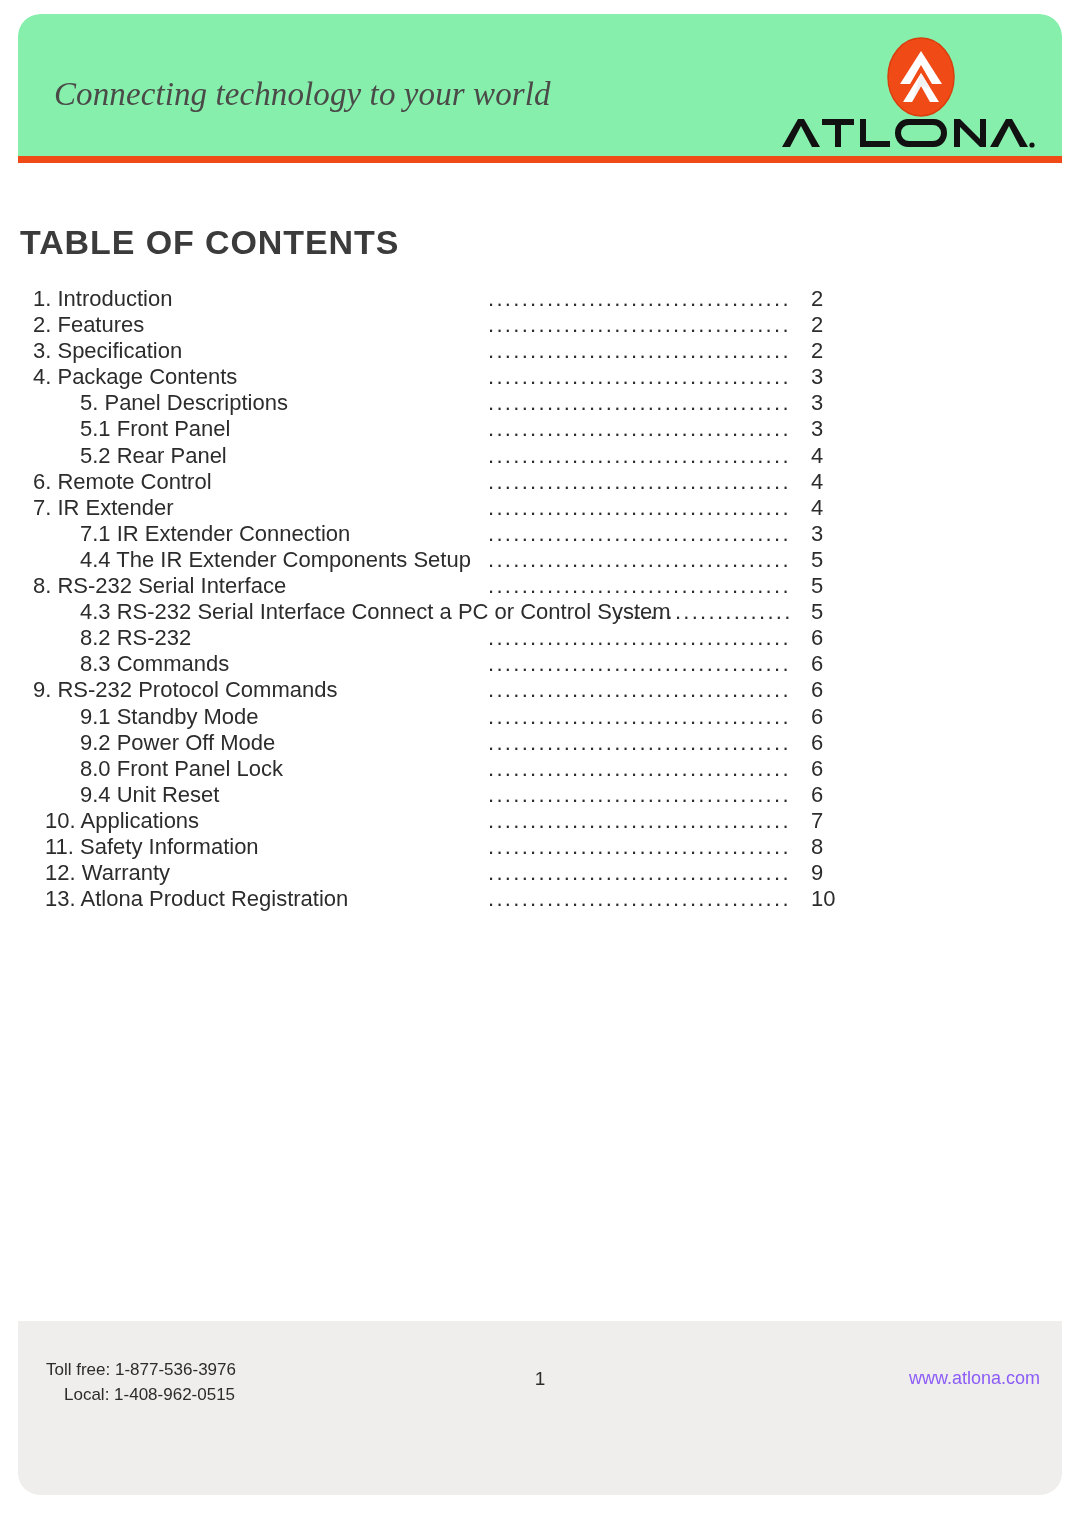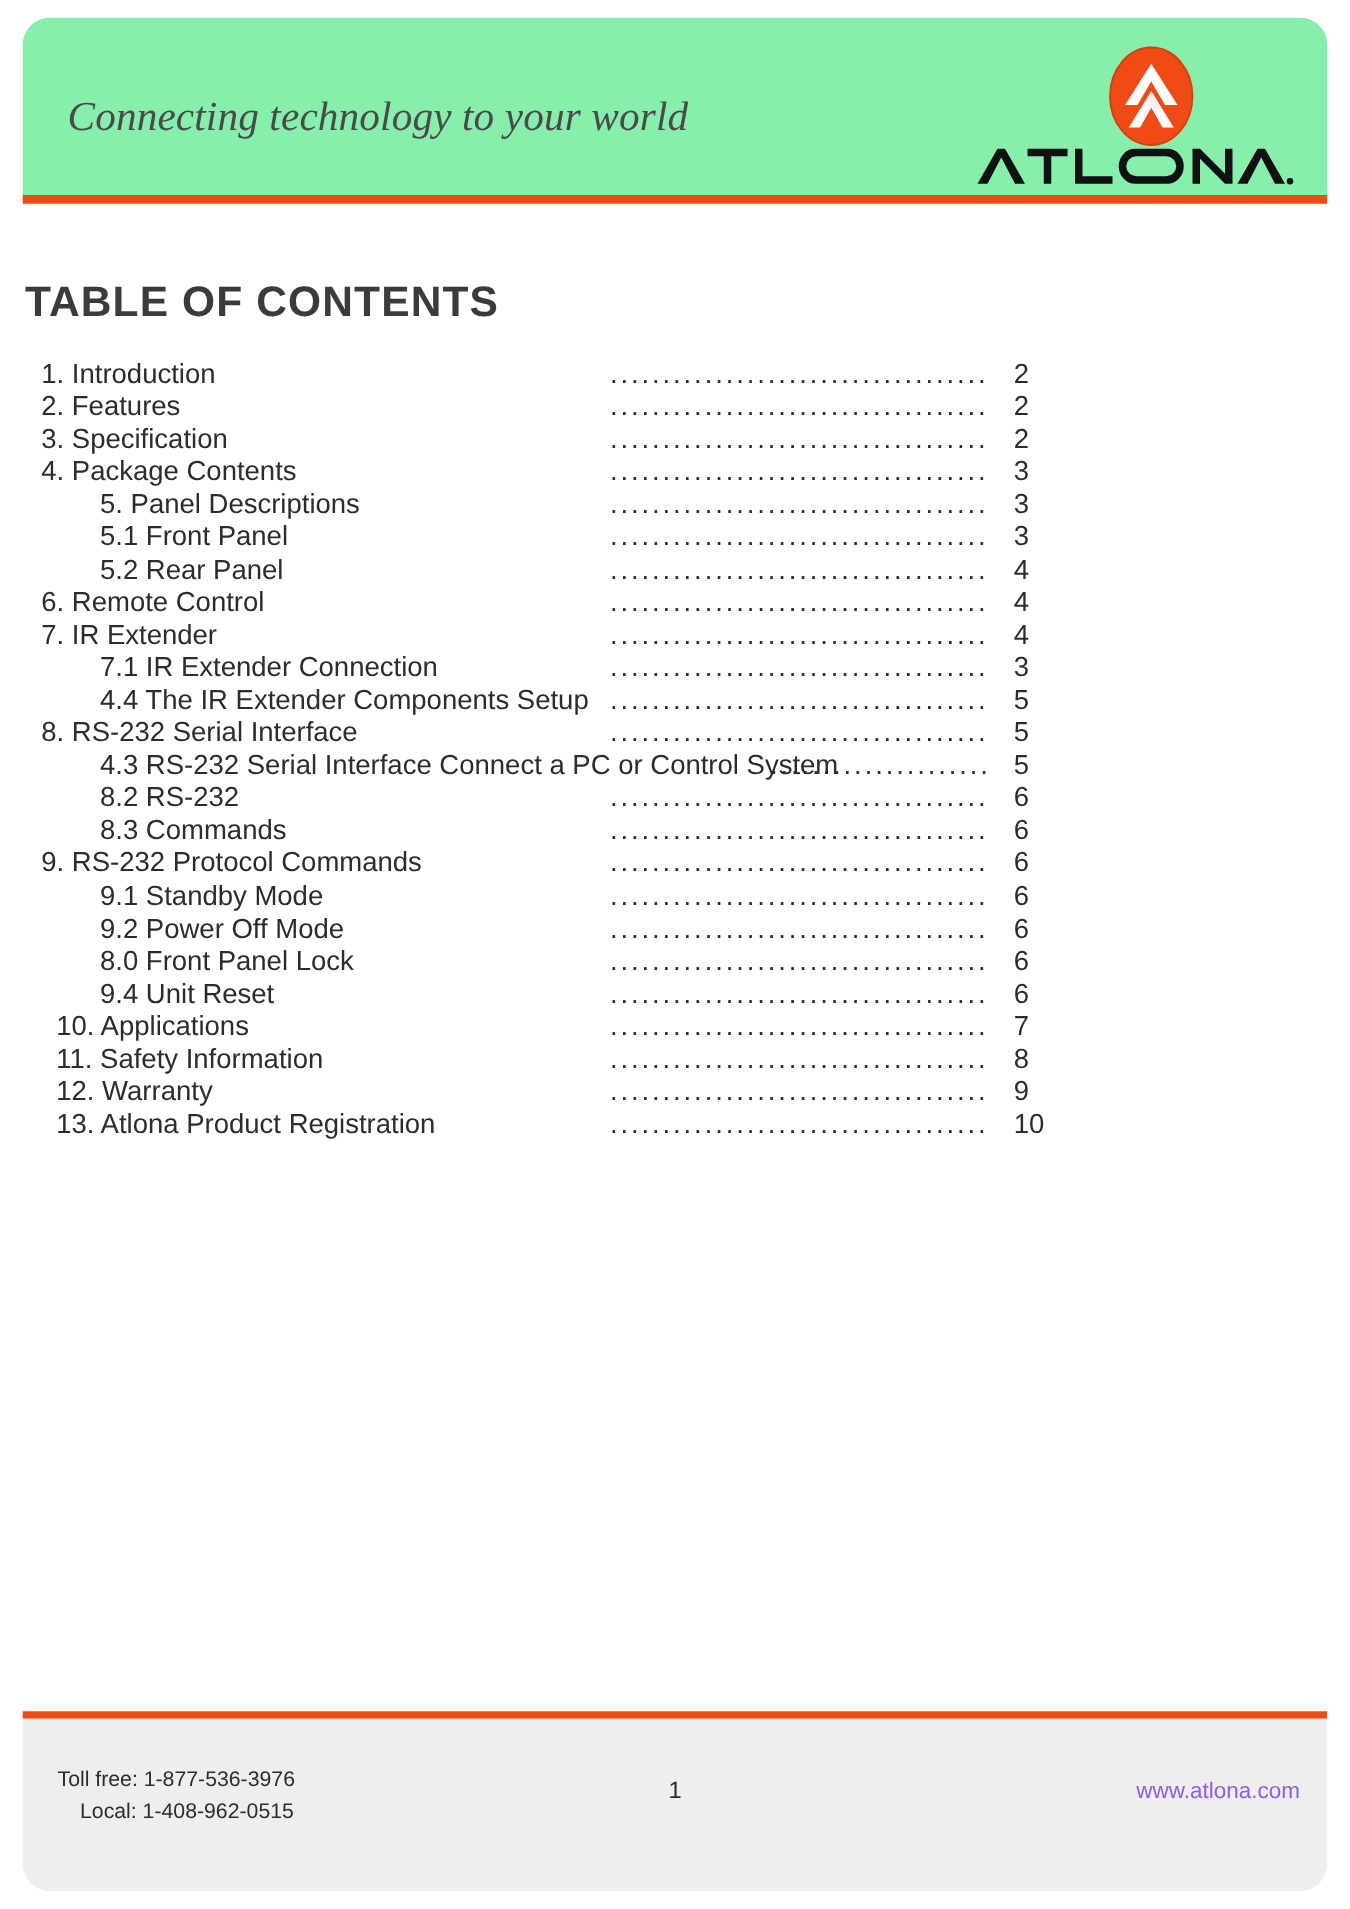--- a/index.html
+++ b/index.html
@@ -147,23 +147,23 @@
     position: absolute;
     left: 0;
     bottom: 138px;
     width: 100%;
     height: 6px;
     background: #f04a16;
   }
   .footer {
     position: absolute;
     left: 0;
-    bottom: 0;
-    width: 100%;
-    height: 138px;
+    bottom: 18px;
+    width: 100%;
+    height: 174px;
     background: #efeeec;
     border-bottom-left-radius: 22px;
     border-bottom-right-radius: 22px;
   }
   .footer-phone {
     position: absolute;
     left: 28px;
     top: 36px;
     font-size: 17px;
     color: #2c2c2c;

